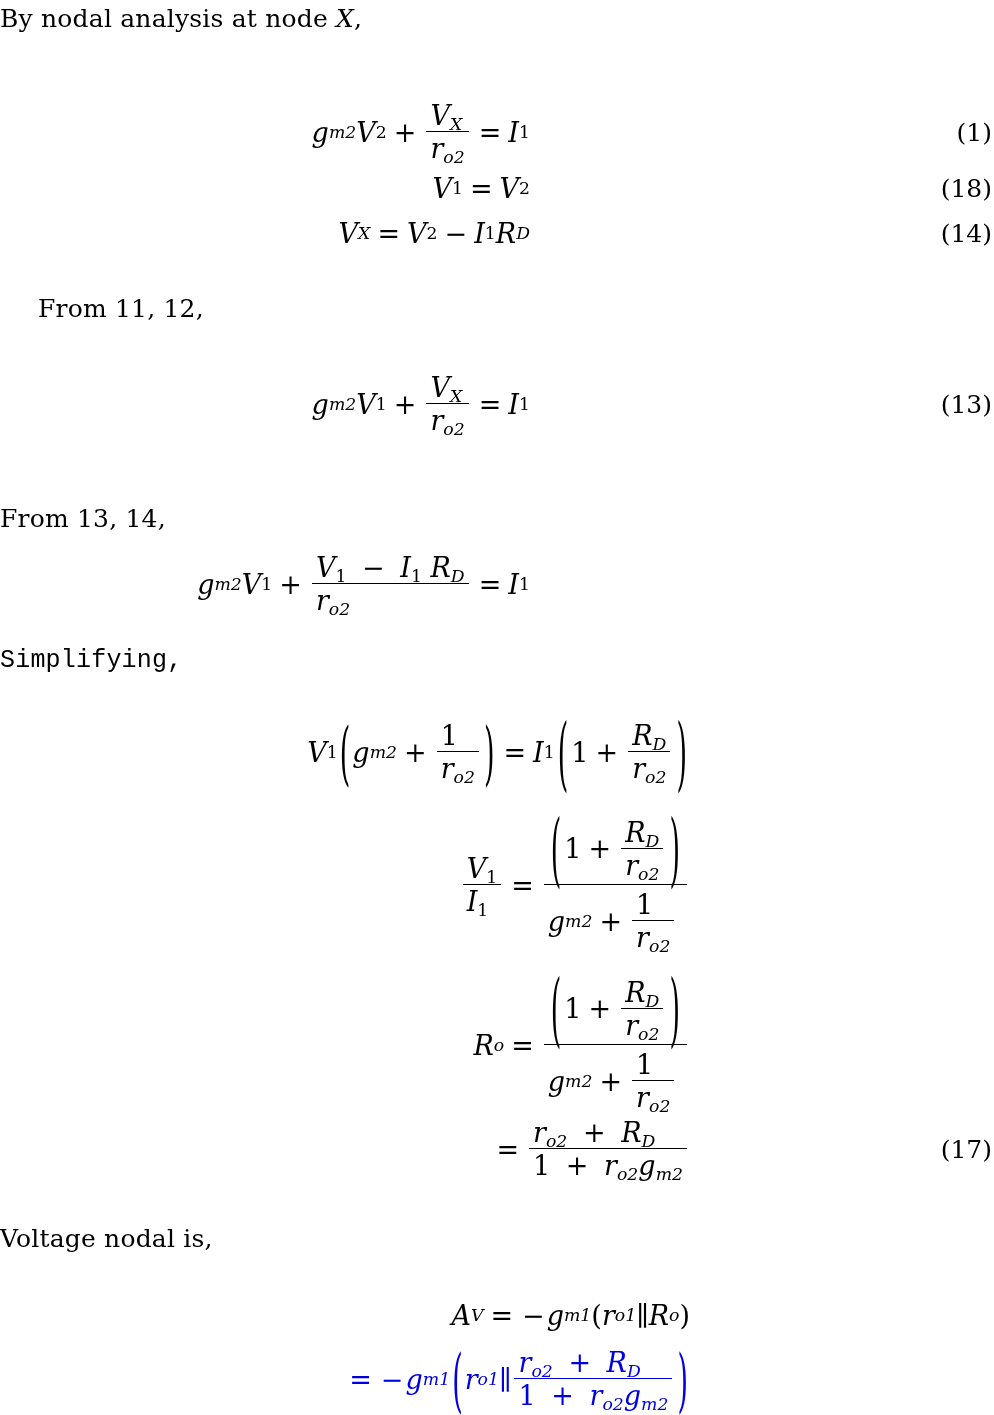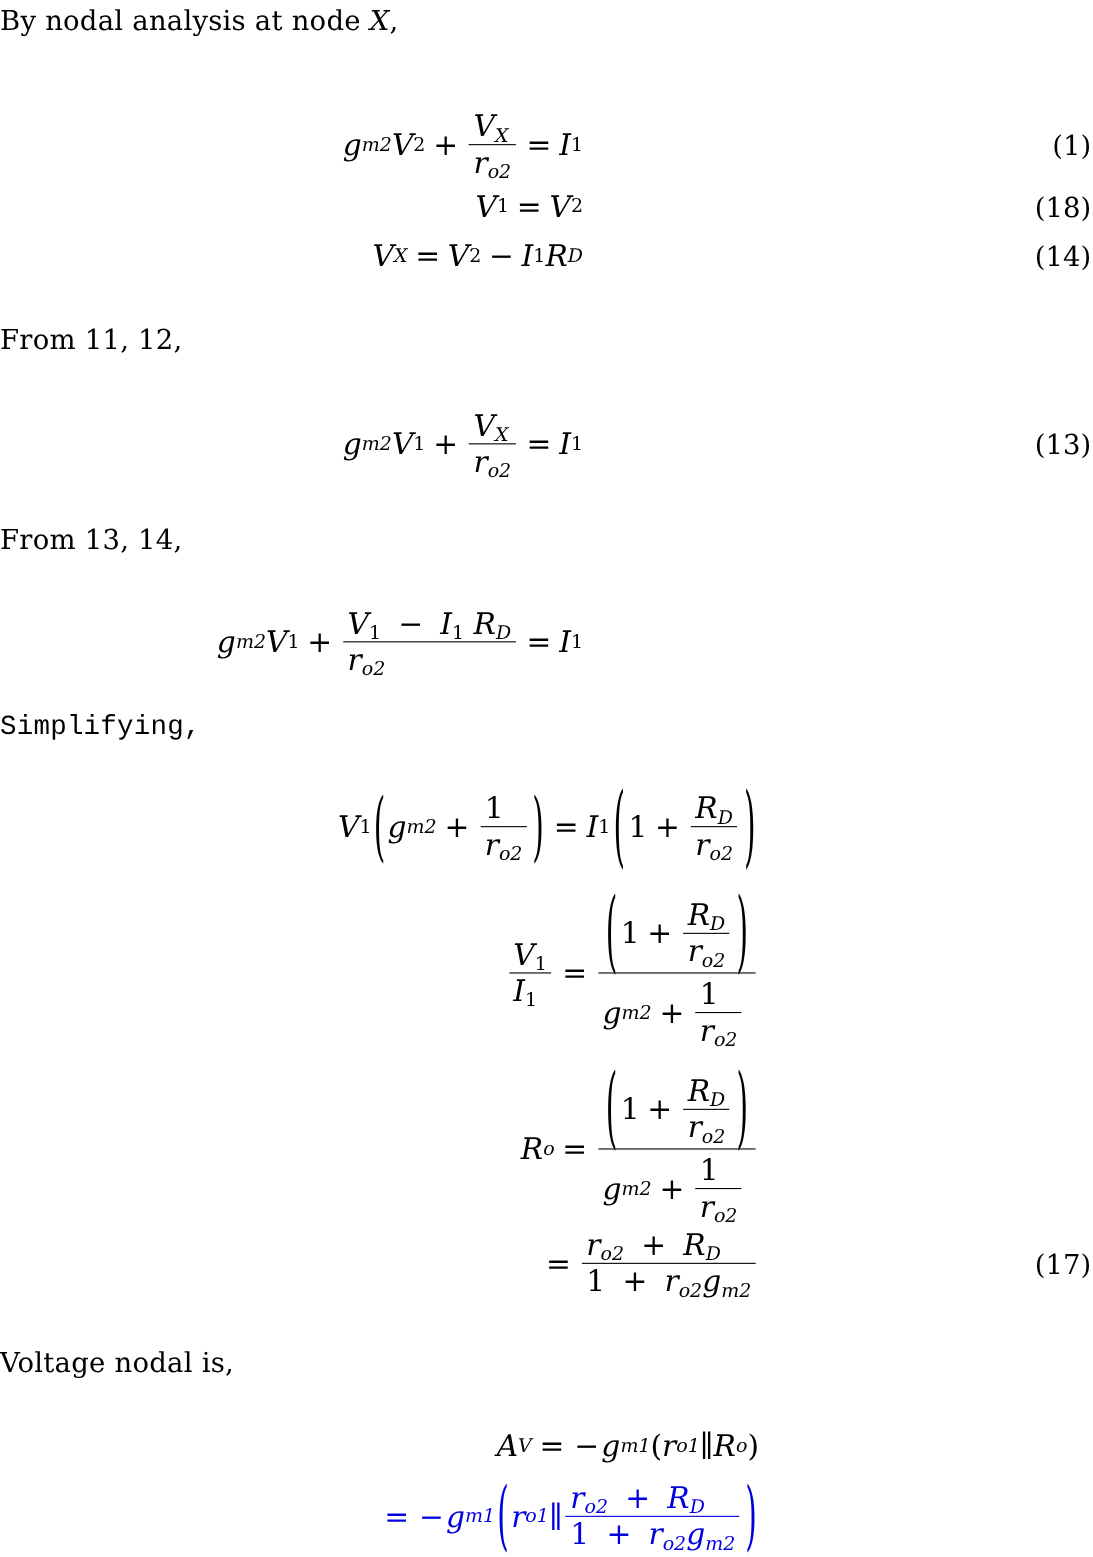--- a/index.html
+++ b/index.html
@@ -174,21 +174,21 @@
         <span class="op">−</span>
         <span class="v">I</span>
           <sub class="sn">1</sub>
         <span class="v">R</span>
           <sub class="s">D</sub>
       </span>
     </div>
     <span class="eqnum">(14)</span>
   </div>
 
-  <div class="prose" style="top:296px;">From 11, 12,</div>
+  <div class="prose" style="top:296px;margin-left:38px;">From 11, 12,</div>
 
   <div class="eqrow" style="top:371px; height:66px;">
     <div class="eqbody" style="width:530px;">
       <span class="math">
         <span class="v">g</span>
           <sub class="s">m2</sub>
         <span class="v">V</span>
           <sub class="sn">1</sub>
         <span class="op">+</span>
         <span class="frac">
@@ -196,21 +196,21 @@
           <span class="den"><span class="v">r</span><sub class="s">o2</sub></span>
         </span>
         <span class="op">=</span>
         <span class="v">I</span>
           <sub class="sn">1</sub>
       </span>
     </div>
     <span class="eqnum">(13)</span>
   </div>
 
-  <div class="prose" style="top:478px;">From 13, 14,</div>
+  <div class="prose" style="top:506px;">From 13, 14,</div>
 
   <div class="eqrow" style="top:545px; height:78px;">
     <div class="eqbody" style="width:530px;">
       <span class="math">
         <span class="v">g</span>
           <sub class="s">m2</sub>
         <span class="v">V</span>
           <sub class="sn">1</sub>
         <span class="op">+</span>
         <span class="frac">

